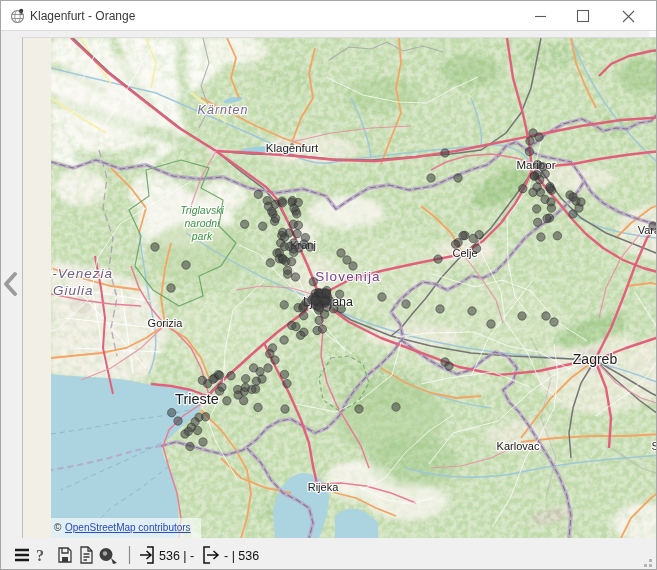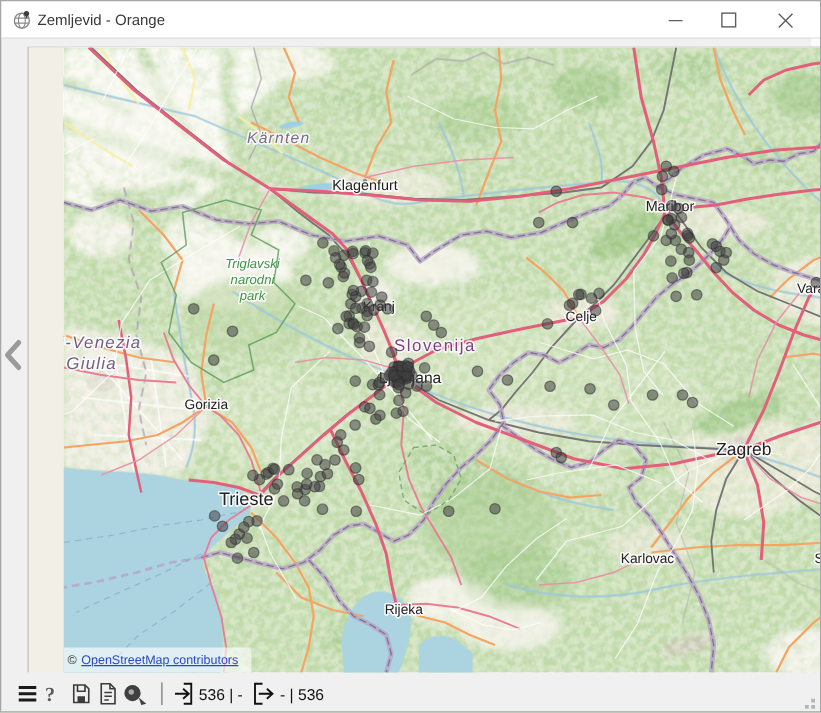--- a/index.html
+++ b/index.html
@@ -19,21 +19,21 @@
 <body>
 <div id="frame"></div>
 <div id="titlebar">
  <svg id="appicon" style="position:absolute;left:9px;top:7px" width="16" height="16" viewBox="0 0 16 16">
   <circle cx="7.5" cy="8.5" r="6" fill="none" stroke="#8a8a8a" stroke-width="1.1"></circle>
   <ellipse cx="7.5" cy="8.5" rx="2.7" ry="6" fill="none" stroke="#8a8a8a" stroke-width="0.9"></ellipse>
   <path d="M1.6 6.5 H13.4 M1.6 10.5 H13.4" stroke="#8a8a8a" stroke-width="0.9" fill="none"></path>
   <circle cx="11.2" cy="2.8" r="2.1" fill="#3c3c3c"></circle>
   <path d="M11.2 2.8 L11.2 6.6" stroke="#3c3c3c" stroke-width="1.2"></path>
  </svg>
- <div id="title">Zemljevid - Orange</div>
+ <div id="title">Klagenfurt - Orange</div>
  <svg id="winbtns" width="140" height="30" viewBox="0 0 140 30" style="position:absolute;right:0px;top:0">
   <path d="M19 15.5 H30" stroke="#5c5c5c" stroke-width="1.1" fill="none"></path>
   <rect x="61.5" y="9.5" width="11" height="11" fill="none" stroke="#5c5c5c" stroke-width="1.1"></rect>
   <path d="M107 10 L118 21 M118 10 L107 21" stroke="#5c5c5c" stroke-width="1.1" fill="none"></path>
  </svg>
 </div>
 <svg style="position:absolute;left:1px;top:270px" width="20" height="28" viewBox="0 0 20 28">
  <path d="M14 4 L5 14 L14 24" fill="none" stroke="#9b9b9b" stroke-width="4" stroke-linecap="round" stroke-linejoin="round"></path>
 </svg>
 <div id="rightstrip"></div>

